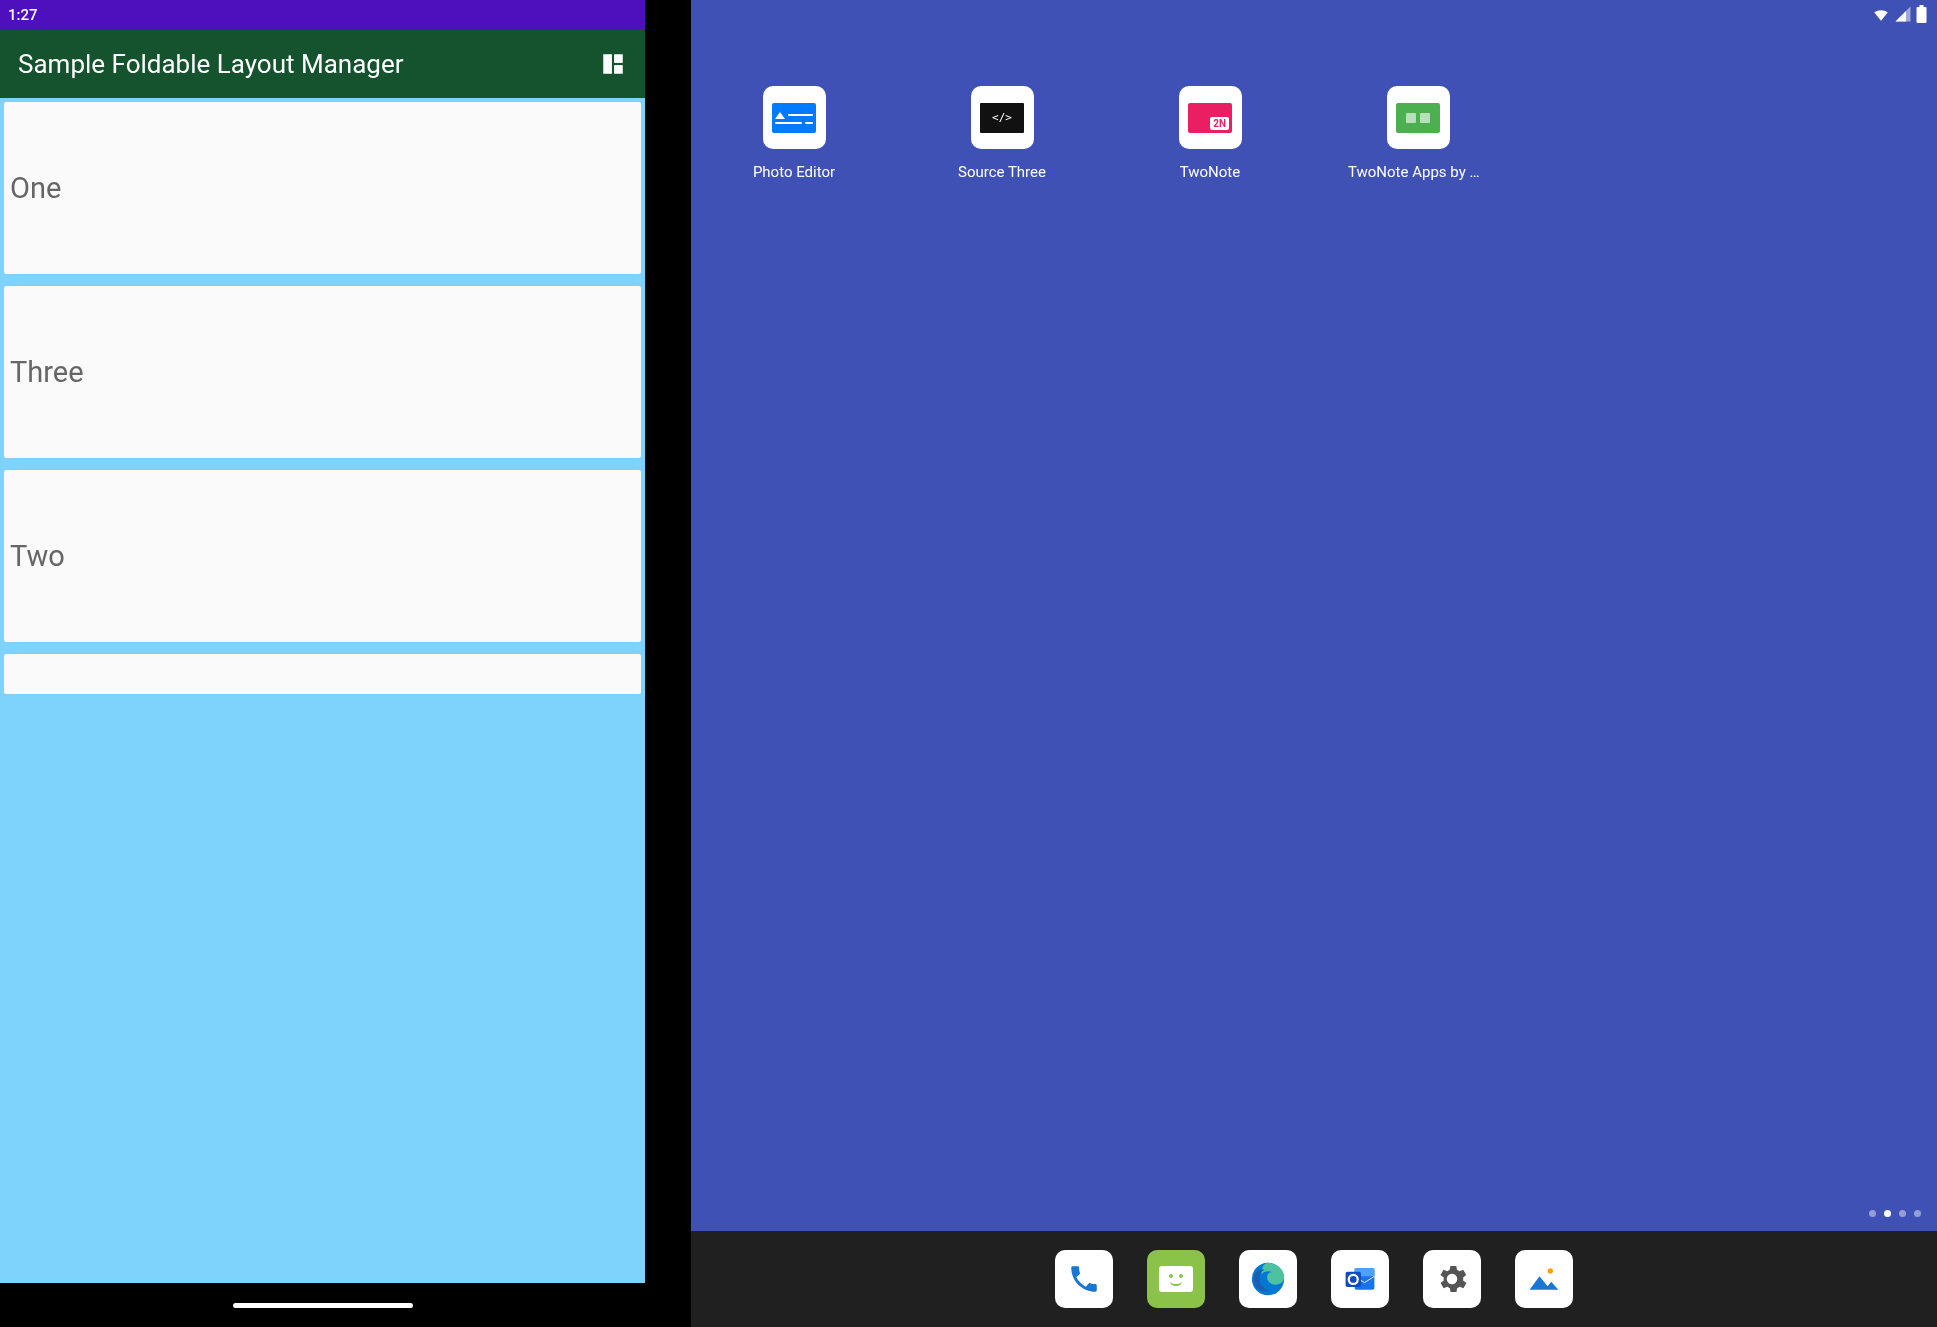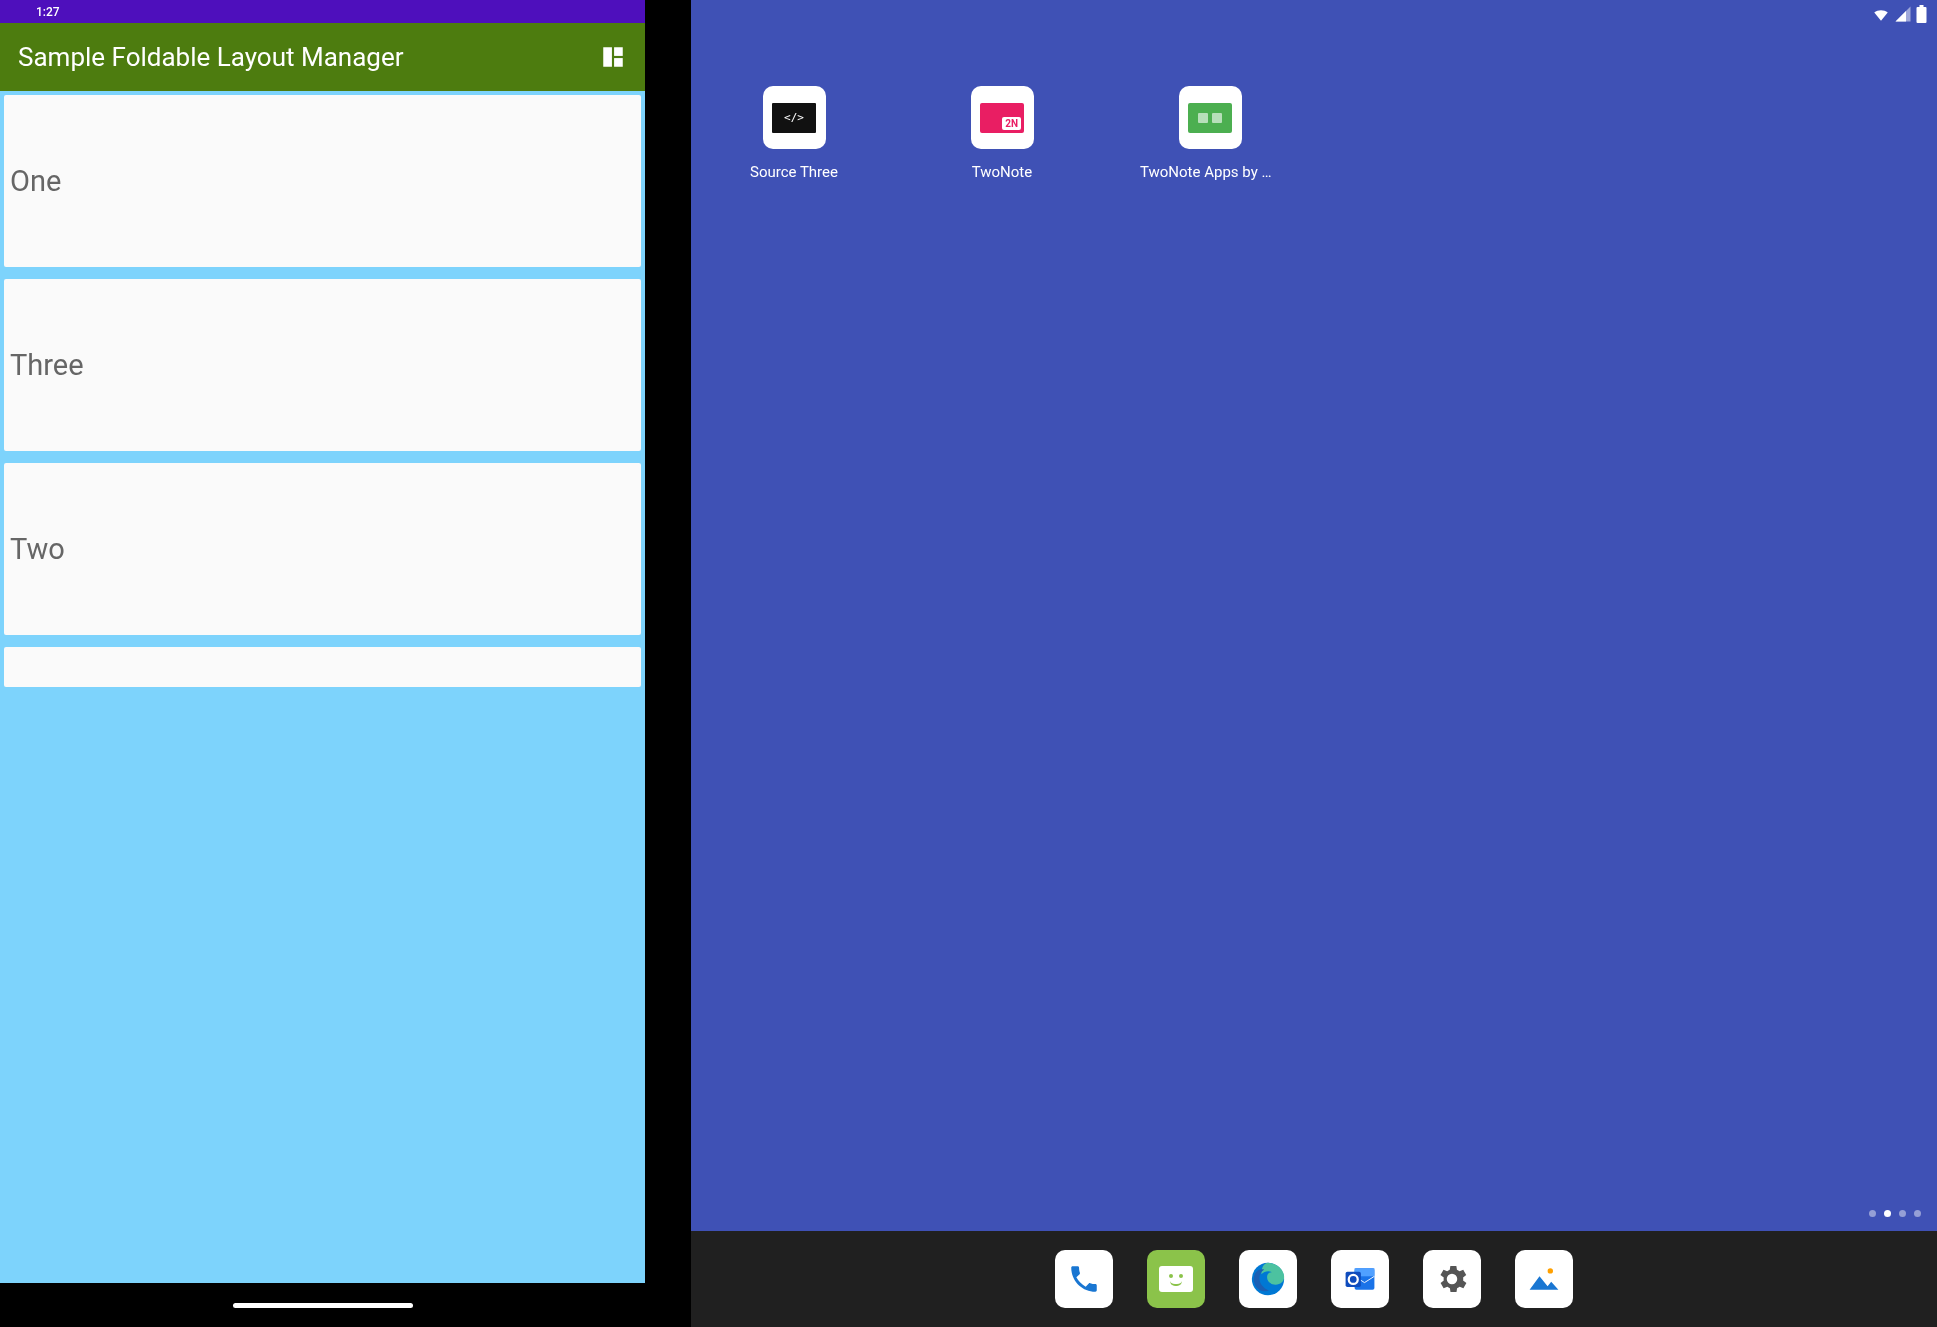--- a/index.html
+++ b/index.html
@@ -10,33 +10,32 @@
       display: flex;
       background: #000;
     }
     .panel { height: 100%; }
     .panel.left { width: 645px; display: flex; flex-direction: column; background: #4e0fbc; }
     .hinge { width: 46px; background: #000; }
     .panel.right { flex: 1; display: flex; flex-direction: column; background: #3F51B5; position: relative; }
 
     
     .statusbar-left {
-      height: 23px;
+      height: 30px;
       background: #4e0fbc;
       color: #fff;
       display: flex;
       align-items: center;
       padding: 0 8px;
-      font-size: 12px;
+      font-size: 15px;
       font-weight: 500;
-      margin-left: 28px;
     }
     .appbar {
       height: 68px;
-      background: #4d7c0f;
+      background: #14532d;
       color: #fff;
       display: flex;
       align-items: center;
       justify-content: space-between;
       padding: 2px 18px;
     }
     .app-title { font-size: 26px; font-weight: 400; }
     .layout-icon-btn { width: 28px; height: 28px; display: flex; align-items: center; justify-content: center; cursor: pointer; }
 
     .list-area {
@@ -228,20 +227,35 @@
           <path d="M2 22h20V2L2 22z" fill="#fff" opacity="0.5"></path>
           <path d="M2 22h14V8L2 22z"></path>
         </svg>
       <svg width="11" height="18" viewBox="0 0 10 18">
           <rect x="0" y="2" width="10" height="16" rx="1"></rect>
           <rect x="3" y="0" width="4" height="2"></rect>
         </svg>
     </div>
 
     <div class="home-grid">
+      <div class="app-icon">
+        <div class="app-tile">
+          <div class="pe-inner">
+            <div class="pe-row">
+                <div class="pe-tri"></div>
+                <div class="pe-line"></div>
+              </div>
+            <div class="pe-row">
+                <div class="pe-line"></div>
+                <div class="pe-line" style="flex:.3"></div>
+              </div>
+          </div>
+        </div>
+        <span class="app-label">Photo Editor</span>
+      </div>
 
       <div class="app-icon">
         <div class="app-tile">
           <div class="se-inner">&lt;/&gt;</div>
         </div>
         <span class="app-label">Source Three</span>
       </div>
 
       <div class="app-icon">
         <div class="app-tile">

